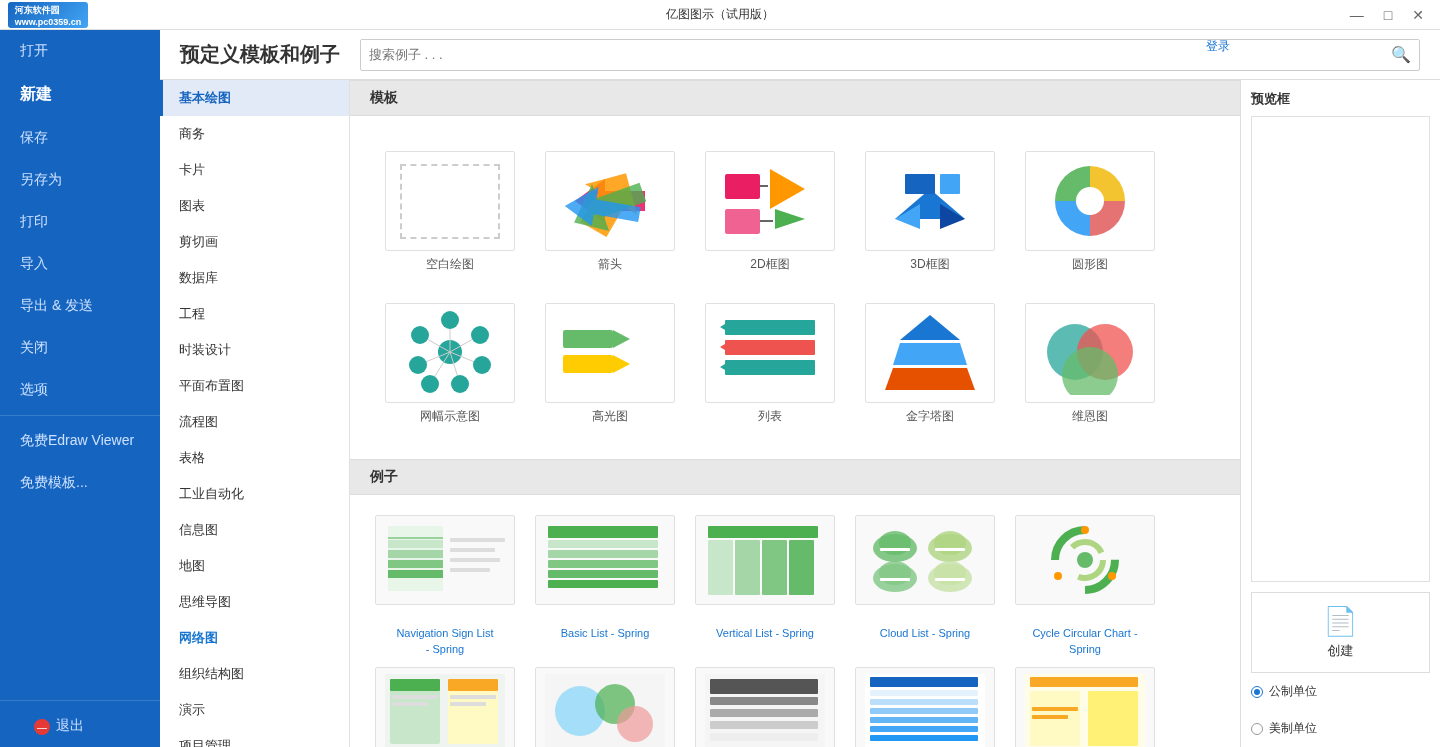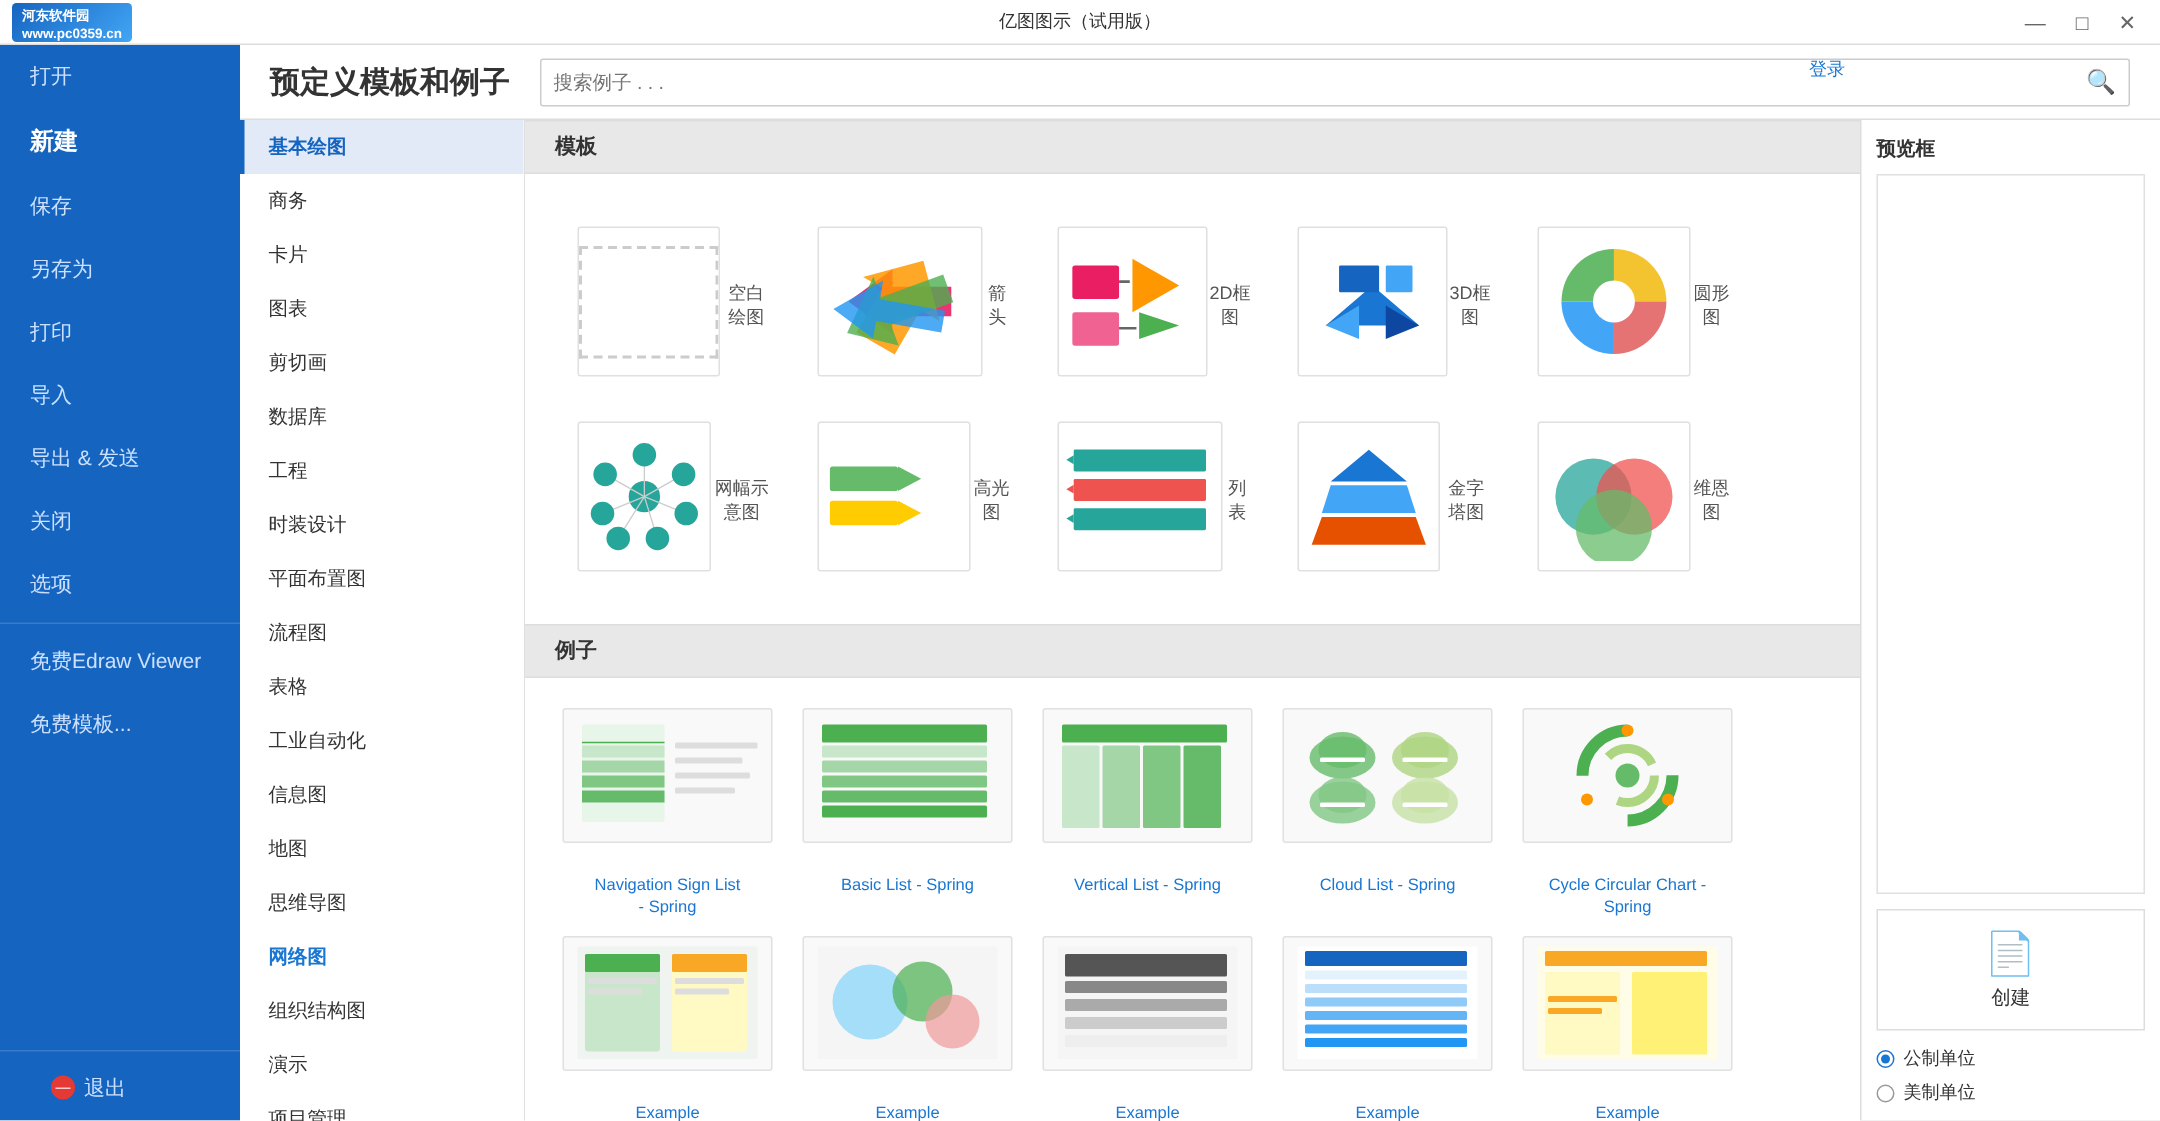--- a/index.html
+++ b/index.html
@@ -38,21 +38,21 @@
     }
     .sidebar-item {
       padding: 12px 20px;
       cursor: pointer;
       font-size: 14px;
       color: #cce0ff;
     }
     .sidebar-item.highlight { color: #fff; font-weight: bold; }
     .sidebar-divider { height: 1px; background: rgba(255,255,255,0.15); margin: 4px 0; }
     .sidebar-bottom { margin-top: auto; }
-    .sidebar-item.exit { display: flex; align-items: flex-start; gap: 6px; padding-left: 34px; }
+    .sidebar-item.exit { display: flex; align-items: flex-end; gap: 6px; padding-left: 34px; }
     .exit-icon { width: 16px; height: 16px; background: #e53935; border-radius: 50%; display: inline-flex; align-items: center; justify-content: center; }
     .exit-icon::after { content: '—'; color: #fff; font-size: 10px; }
 
     
     .content-area { display: flex; flex: 1; flex-direction: column; overflow: hidden; }
 
     
     .topbar {
       height: 50px;
       background: #fff;
@@ -128,20 +128,21 @@
       display: flex;
       flex-wrap: wrap;
       gap: 0;
       padding: 20px;
       background: #fff;
     }
 
     .template-item {
       width: 150px;
       display: flex;
+      flex-direction: column;
       align-items: center;
       cursor: pointer;
       padding: 10px;
       margin: 5px;
     }
     .template-thumb {
       width: 130px;
       height: 100px;
       border: 1px solid #e0e0e0;
       background: #fff;
@@ -221,21 +222,21 @@
       justify-content: center;
       border: 1px solid #ddd;
       padding: 12px;
       cursor: pointer;
       margin-bottom: 10px;
       background: #fff;
     }
     .create-btn-icon { font-size: 28px; color: #999; }
     .create-btn-label { font-size: 13px; color: #333; margin-top: 4px; }
 
-    .radio-group { display: flex; flex-direction: column; gap: 6px; }
+    .radio-group { display: flex; flex-direction: column; gap: 20px; }
     .radio-item { display: flex; align-items: center; gap: 6px; font-size: 12px; color: #333; cursor: pointer; }
     .radio-circle {
       width: 12px; height: 12px; border-radius: 50%;
       border: 1px solid #999;
       display: flex; align-items: center; justify-content: center;
     }
     .radio-circle.checked { border-color: #1976d2; }
     .radio-circle.checked::after {
       content: '';
       width: 6px; height: 6px; background: #1976d2; border-radius: 50%;

